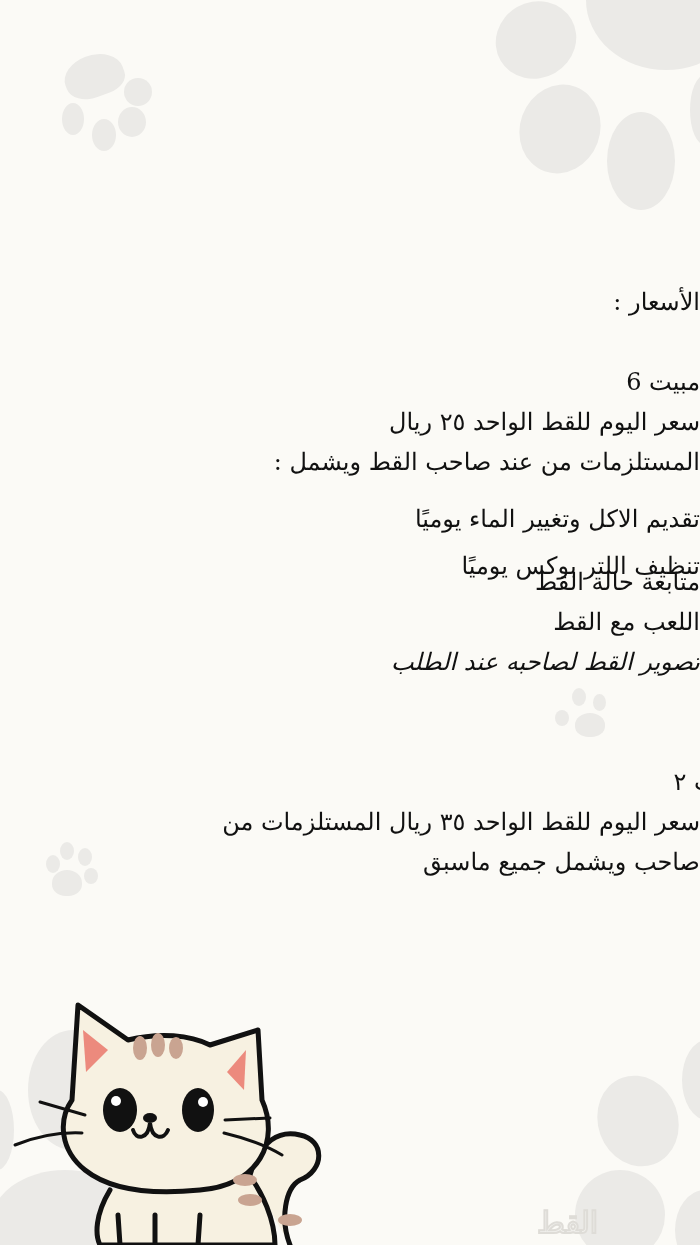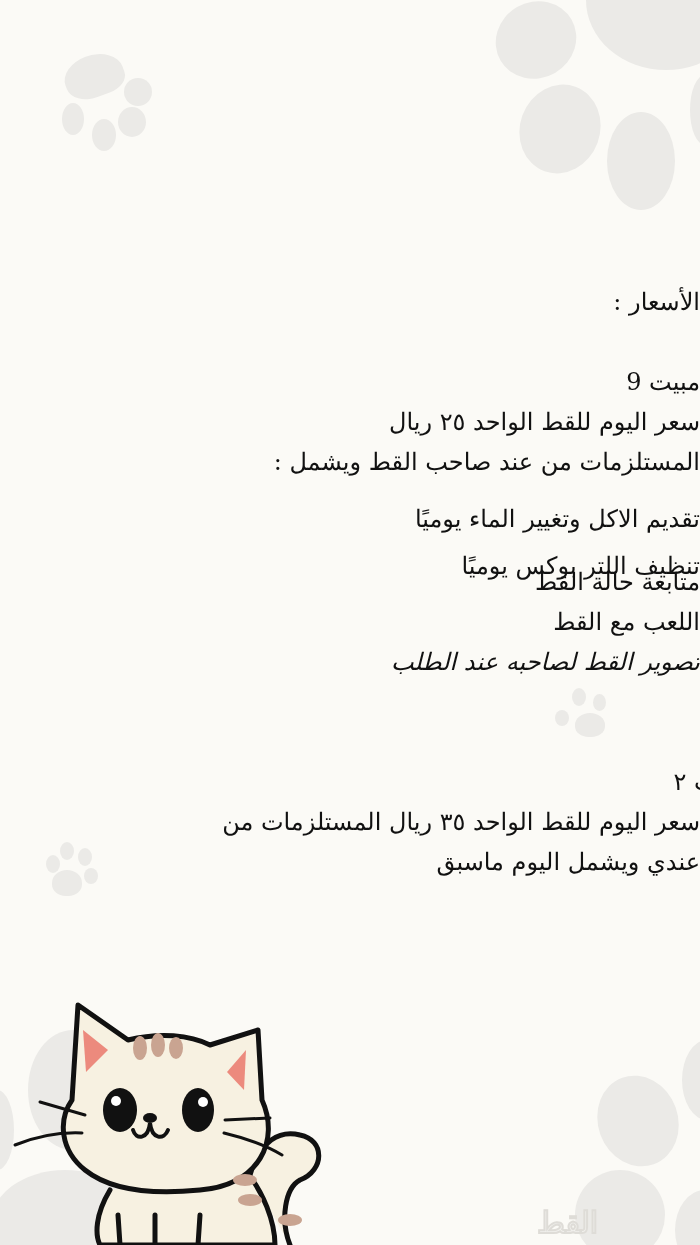--- a/index.html
+++ b/index.html
@@ -63,32 +63,32 @@
 
 <div>
   <div class="paw-shape" style="left:598px;top:1075px;width:80px;height:92px;transform:rotate(-20deg);"></div>
   <div class="paw-shape" style="left:682px;top:1040px;width:50px;height:80px;"></div>
   <div class="paw-shape" style="left:575px;top:1170px;width:90px;height:90px;"></div>
   <div class="paw-shape" style="left:675px;top:1190px;width:60px;height:80px;"></div>
 </div>
 
 <div class="text-block" style="top:282px;">الأسعار :</div>
 
-<div class="text-block" style="top:362px;">مبيت 9</div>
+<div class="text-block" style="top:362px;">مبيت 6</div>
 <div class="text-block" style="top:402px;">سعر اليوم للقط الواحد ٢٥ ريال</div>
 <div class="text-block" style="top:442px;">المستلزمات من عند صاحب القط ويشمل :</div>
 <div class="text-block" style="top:499px;">تقديم الاكل وتغيير الماء يوميًا</div>
 <div class="text-block" style="top:522px;margin-top:24px;">تنظيف اللتر بوكس يوميًا</div>
 <div class="text-block" style="top:562px;">متابعة حالة القط</div>
 <div class="text-block" style="top:602px;">اللعب مع القط</div>
 <div class="text-block" style="top:642px;font-style:italic;">تصوير القط لصاحبه عند الطلب</div>
 
 <div class="text-block" style="top:762px;padding-left:45px;">مبيت ٢</div>
 <div class="text-block" style="top:802px;">سعر اليوم للقط الواحد ٣٥ ريال المستلزمات من</div>
-<div class="text-block" style="top:842px;">عندي ويشمل اليوم ماسبق</div>
+<div class="text-block" style="top:842px;">صاحب ويشمل جميع ماسبق</div>
 
 <svg style="left:0;top:990px;" width="340" height="255" viewBox="0 0 340 255">
   <g stroke="#111" stroke-width="5" stroke-linecap="round" stroke-linejoin="round">
 
     <path d="M250 185 C 260 150, 280 140, 300 145 C 325 150, 325 180, 300 190 C 285 198, 280 230, 290 255" fill="#f7f1e1"></path>
 
     <path d="M110 200 C 95 225, 95 245, 100 255 L 275 255 C 275 235, 265 200, 240 175" fill="#f7f1e1"></path>
 
     <path d="M72 110 L 78 15 L 128 50 C 160 42, 190 45, 210 55 L 258 40 L 262 110 C 280 150, 260 195, 200 200 C 150 205, 110 200, 85 180 C 60 160, 58 130, 72 110 Z" fill="#f7f1e1"></path>
   </g>

